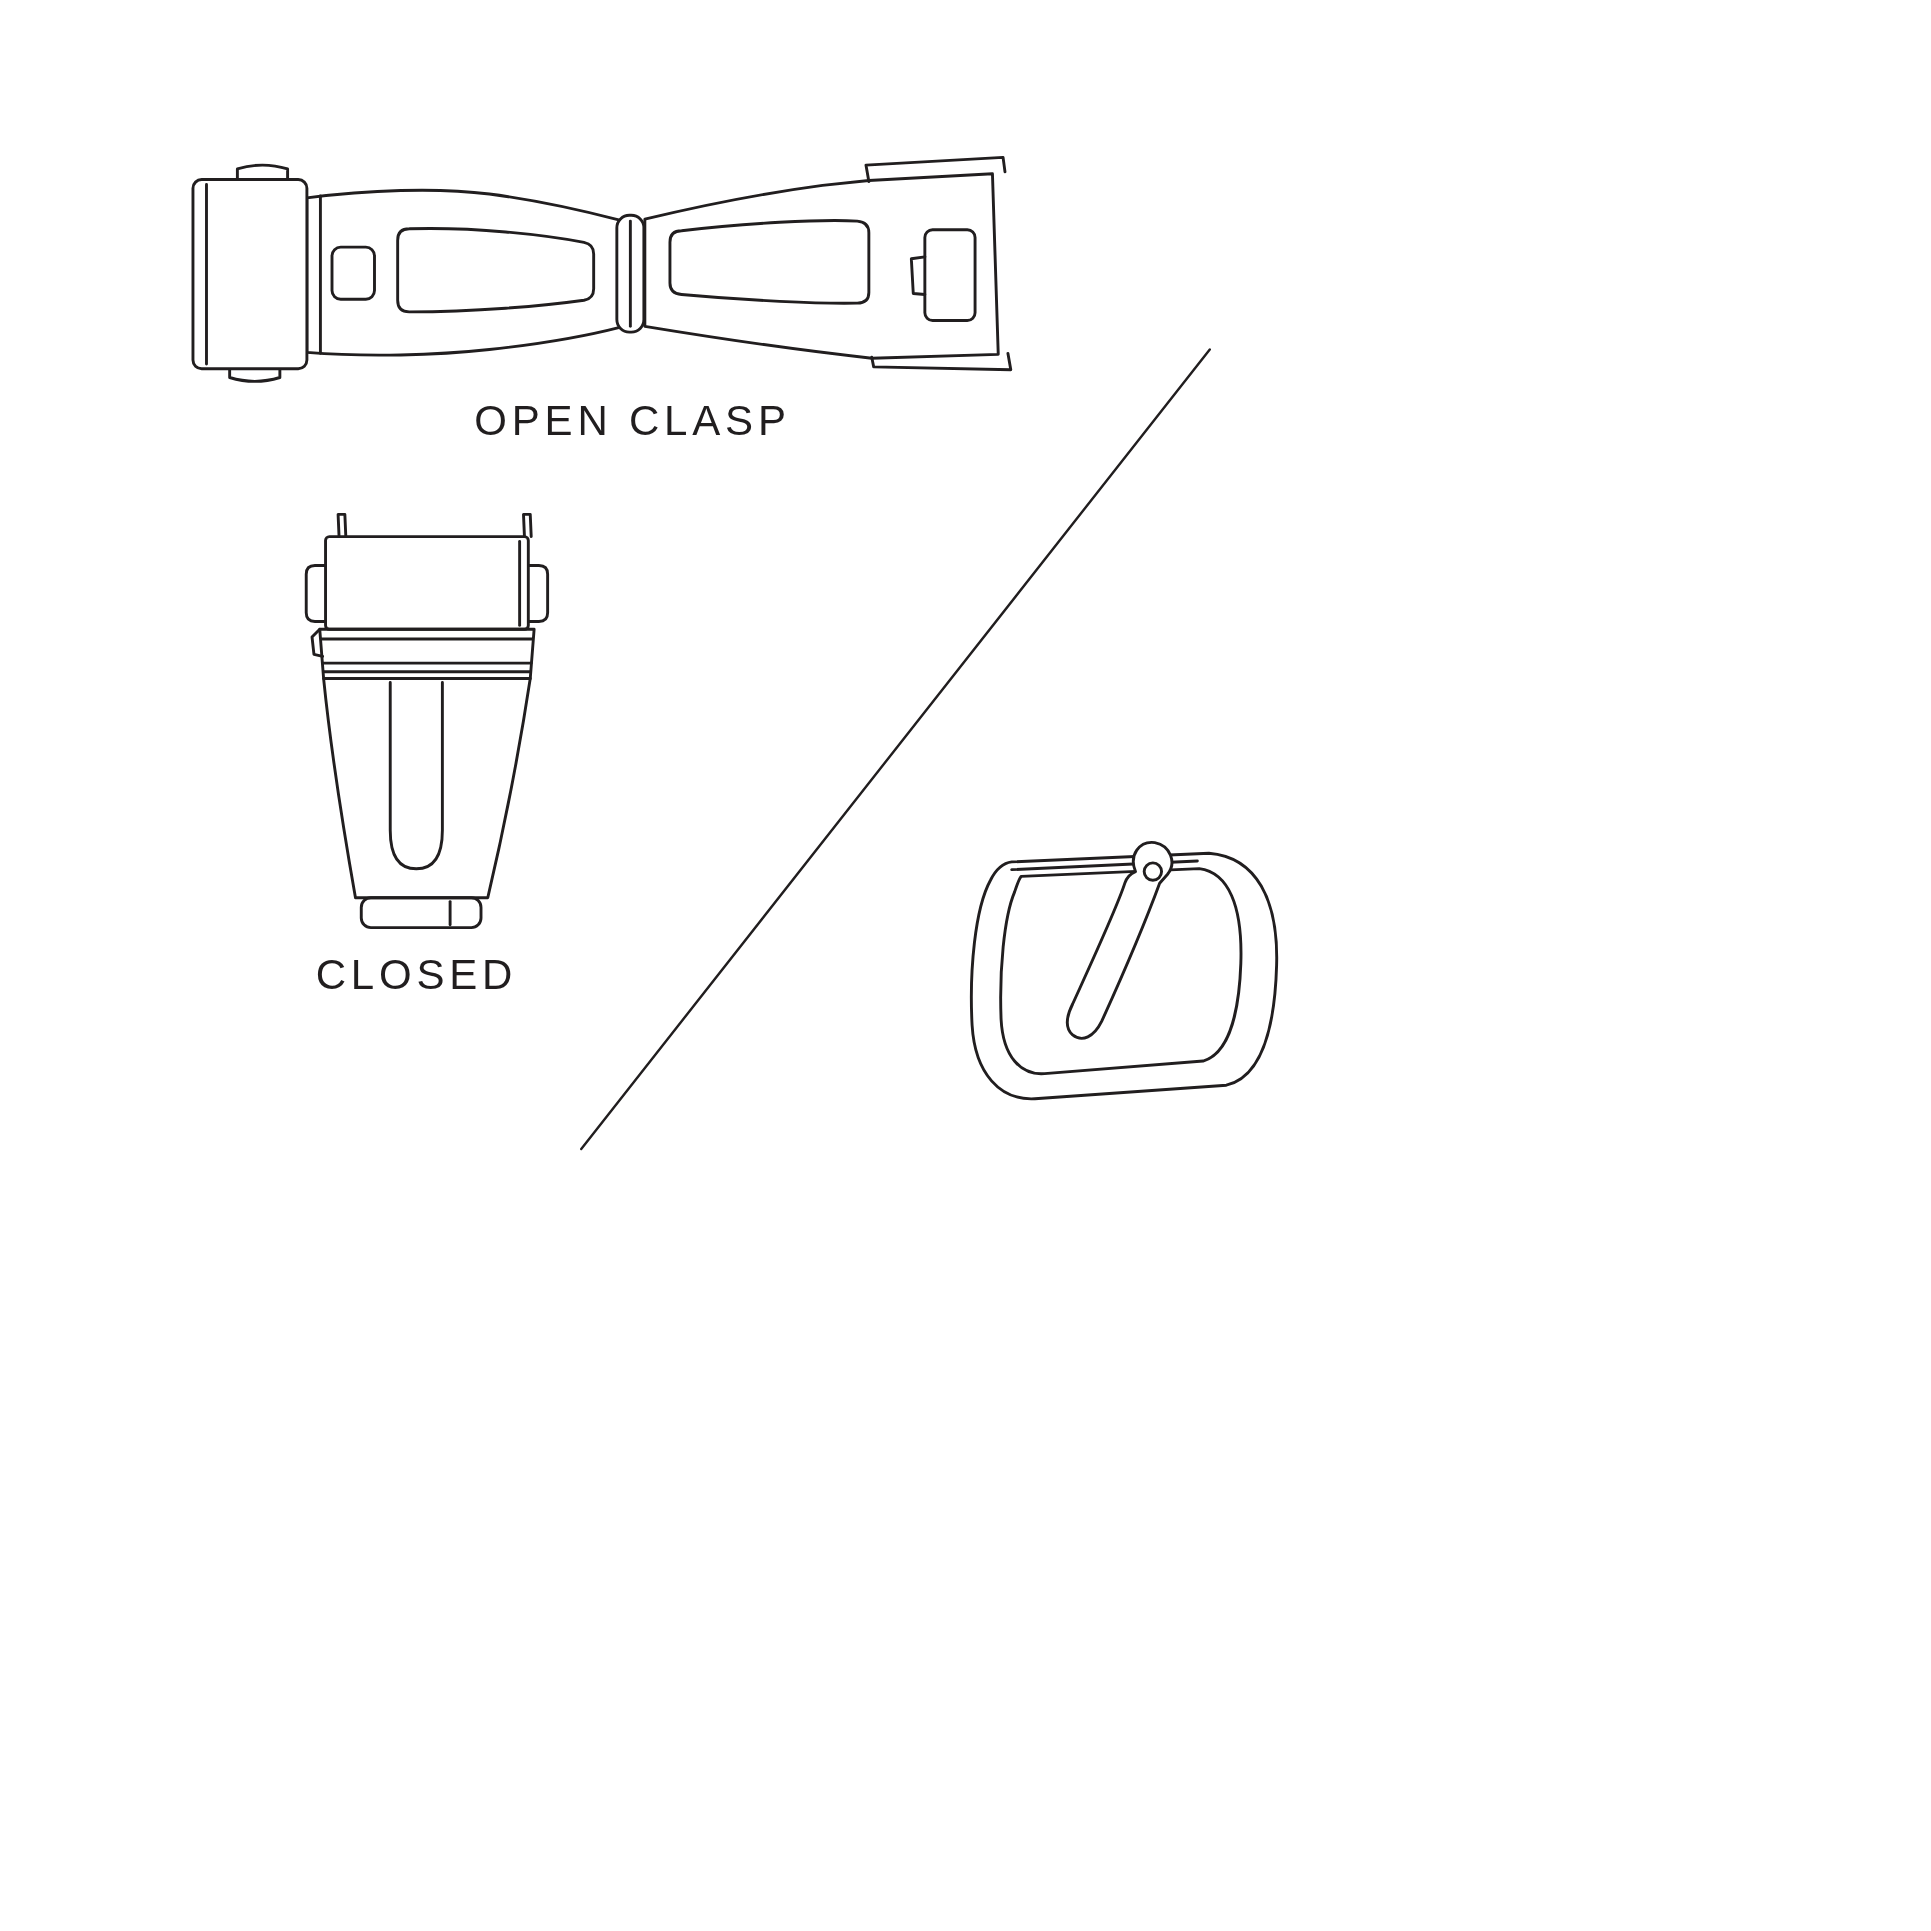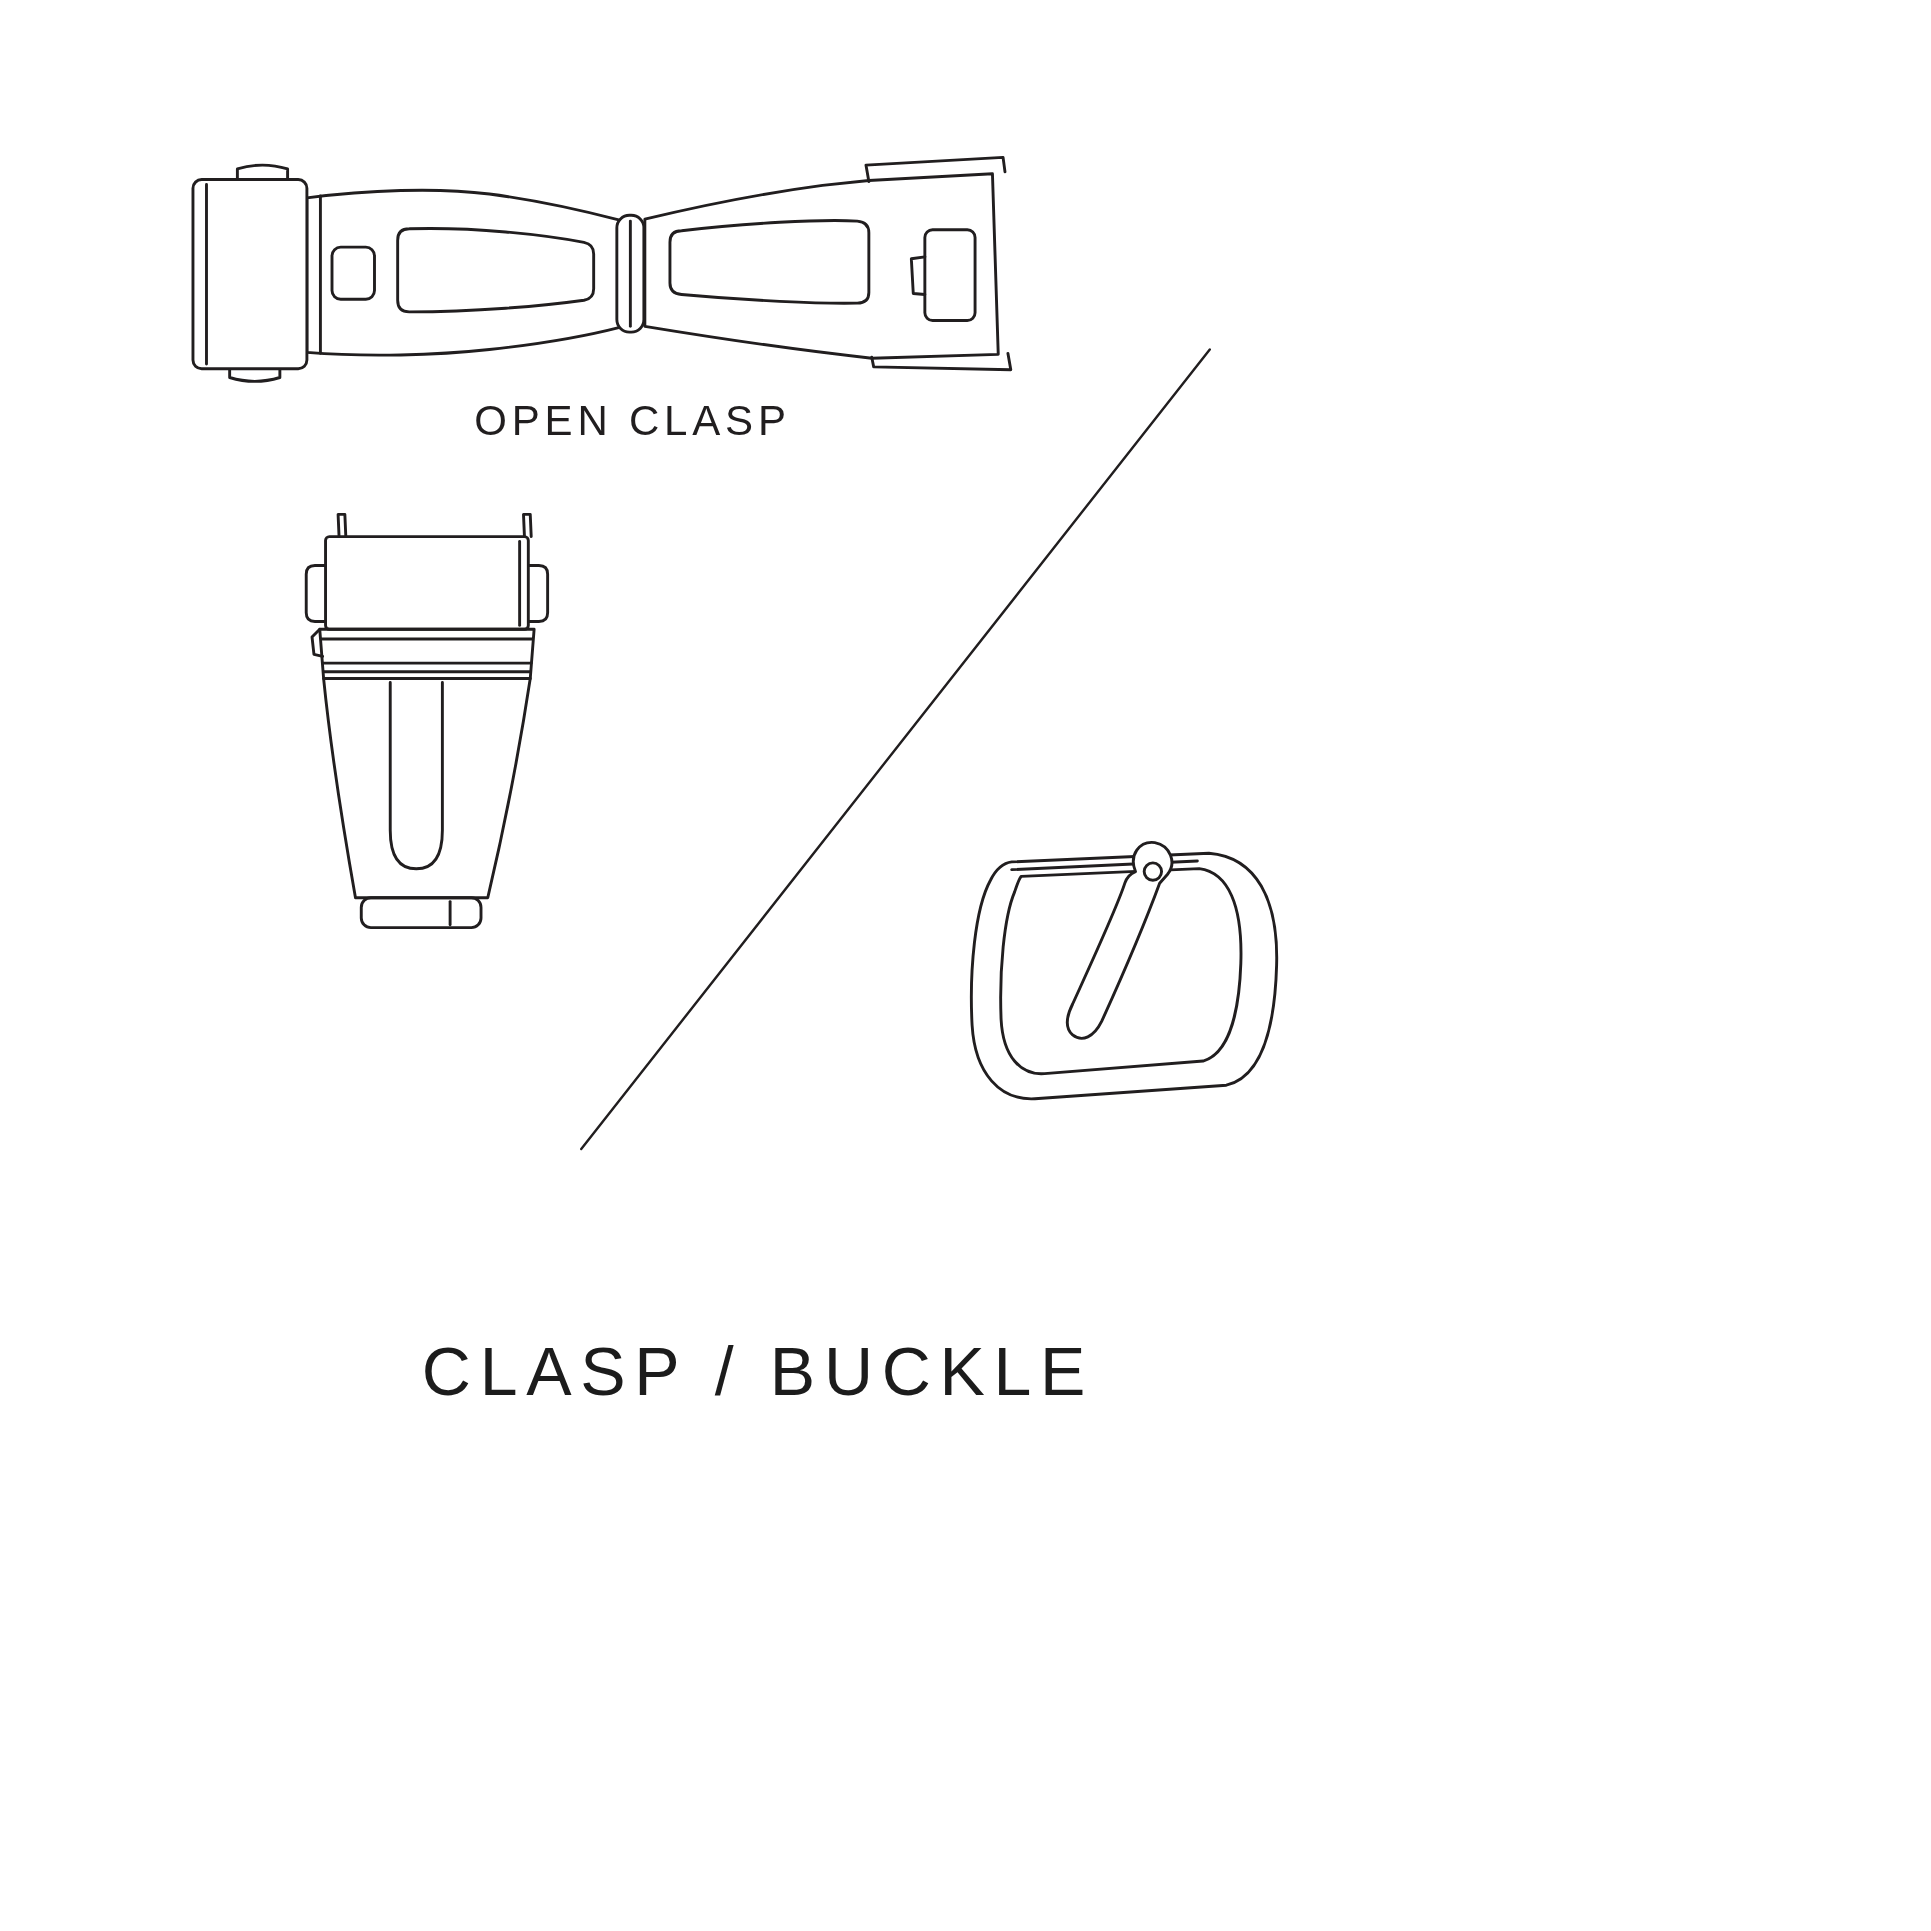--- a/index.html
+++ b/index.html
@@ -111,35 +111,35 @@
       <path d="M331 652 L323 660 L325 678 L334 680"></path>
 
       <path d="M335 703 L549 703 C 537 782 521 862 505 930 L368 930 C 356 862 343 782 335 703 Z"></path>
       <path d="M404 707 L404 860 Q404 900 431 900 Q458 900 458 860 L458 707"></path>
 
       <rect x="374" y="930" width="124" height="31" rx="10"></rect>
       <line x1="466" y1="934" x2="466" y2="958"></line>
     </g>
   </svg>
 
+  <div class="label" style="left:127px; top:954px; width:579px;">CLOSED</div>
 
   <svg class="abs" style="left:0; top:0;" width="1931" height="1931" viewBox="0 0 2000 2000">
     <line class="stroke thin" x1="1253" y1="362" x2="602" y2="1190"></line>
   </svg>
 
   <svg class="abs" style="left:946px; top:830px;" width="348" height="290" viewBox="980 860 360 300">
     <g class="stroke">
 
       <path d="M1048 893 L1252 884 C 1301 888 1324 932 1322 1000 C 1320 1070 1304 1116 1270 1124 L 1072 1138 C 1036 1140 1010 1112 1007 1062 C 1004 1006 1010 941 1026 912 C 1032 900 1040 894 1048 893 Z"></path>
 
       <path d="M1058 908 L1242 900 C 1272 904 1287 938 1285 998 C 1283 1056 1270 1092 1246 1099 L 1082 1112 C 1057 1114 1039 1094 1037 1056 C 1035 1006 1040 950 1051 924 C 1054 915 1056 909 1058 908 Z"></path>
 
       <line x1="1048" y1="901" x2="1240" y2="892"></line>
 
       <path class="fillw" d="M1176 903 C 1169 886 1180 871 1196 873 C 1212 876 1219 894 1209 906 L 1201 915 C 1187 953 1161 1014 1141 1058 C 1133 1074 1121 1080 1111 1072 C 1102 1064 1105 1052 1111 1040 C 1131 996 1157 940 1165 915 C 1167 909 1171 905 1176 903 Z"></path>
       <circle class="fillw" cx="1194" cy="903" r="9"></circle>
     </g>
   </svg>
 
-  <div class="title" style="left:275px; top:1337px; width:966px;">CLASP / BUCKLE</div>
 
 </div>
 
 
 </body></html>

